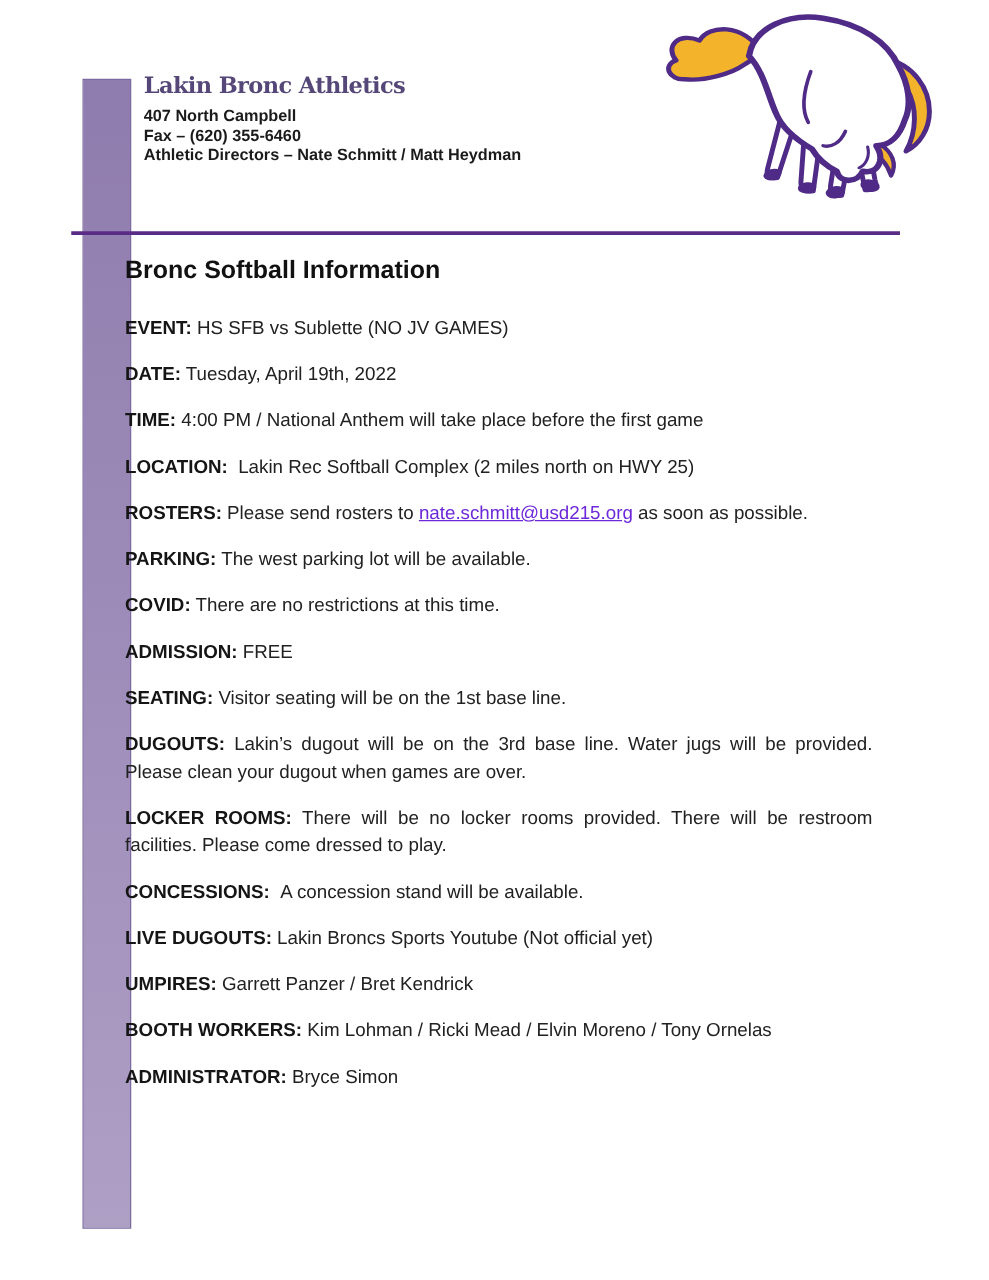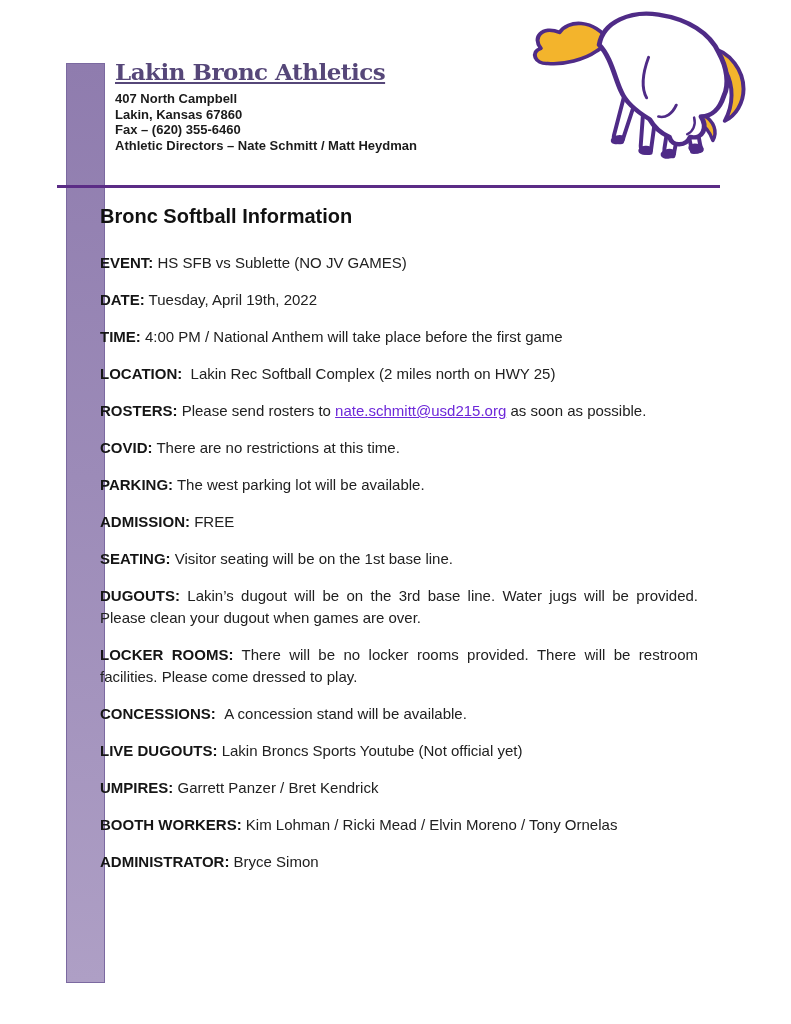--- a/index.html
+++ b/index.html
@@ -37,24 +37,23 @@
   
   .header {
     position:absolute;
     left:115px; top:58px;
     width:480px;
   }
   .org-name {
     margin:0 0 6px 0;
     font-family:"DejaVu Serif", serif;
     font-weight:bold;
-    font-size:23px;
+    font-size:18px;
     letter-spacing:-0.5px;
     color:#564779;
-    text-decoration:underline;
   }
   .addr-line {
     font-weight:bold;
     font-size:13px;
     line-height:15.6px;
     color:#1b1b1b;
   }
   
   .main {
     position:absolute;
@@ -109,35 +108,34 @@
     <path d="M150,114 C146,124 139,129 132,127" fill="none" stroke="#4f2b87" stroke-width="3" stroke-linecap="round"></path>
     <path d="M122,60 C116,78 114,94 120,106" fill="none" stroke="#4f2b87" stroke-width="3" stroke-linecap="round"></path>
     <path d="M168,128 C170,136 167,144 161,147" fill="none" stroke="#4f2b87" stroke-width="2.5" stroke-linecap="round"></path>
   </svg>
 
   <div class="rule"></div>
 
   <div class="header">
     <h1 class="org-name">Lakin Bronc Athletics</h1>
     <div class="addr-line">407 North Campbell</div>
-    <div class="addr-line">Lakin, Kansas 67860</div>
     <div class="addr-line">Fax – (620) 355-6460</div>
     <div class="addr-line">Athletic Directors – Nate Schmitt / Matt Heydman</div>
   </div>
 
   <div class="main">
     <h2 class="doc-title">Bronc Softball Information</h2>
     <div id="info-list">
         <p class="item"><b>EVENT:</b> HS SFB vs Sublette (NO JV GAMES)</p>
         <p class="item"><b>DATE:</b> Tuesday, April 19th, 2022</p>
         <p class="item"><b>TIME:</b> 4:00 PM / National Anthem will take place before the first game</p>
         <p class="item"><b>LOCATION:</b> &nbsp;Lakin Rec Softball Complex (2 miles north on HWY 25)</p>
         <p class="item"><b>ROSTERS:</b> Please send rosters to <a href="#">nate.schmitt@usd215.org</a> as soon as possible.</p>
+        <p class="item"><b>PARKING:</b> The west parking lot will be available.</p>
         <p class="item"><b>COVID:</b> There are no restrictions at this time.</p>
-        <p class="item"><b>PARKING:</b> The west parking lot will be available.</p>
         <p class="item"><b>ADMISSION:</b> FREE</p>
         <p class="item"><b>SEATING:</b> Visitor seating will be on the 1st base line.</p>
         <p class="item justify"><b>DUGOUTS:</b> Lakin’s dugout will be on the 3rd base line. Water jugs will be provided. Please clean your dugout when games are over.</p>
         <p class="item justify"><b>LOCKER ROOMS:</b> There will be no locker rooms provided. There will be restroom facilities. Please come dressed to play.</p>
         <p class="item"><b>CONCESSIONS:</b> &nbsp;A concession stand will be available.</p>
         <p class="item"><b>LIVE DUGOUTS:</b> Lakin Broncs Sports Youtube (Not official yet)</p>
         <p class="item"><b>UMPIRES:</b> Garrett Panzer / Bret Kendrick</p>
         <p class="item"><b>BOOTH WORKERS:</b> Kim Lohman / Ricki Mead / Elvin Moreno / Tony Ornelas</p>
         <p class="item"><b>ADMINISTRATOR:</b> Bryce Simon</p>
       </div>

